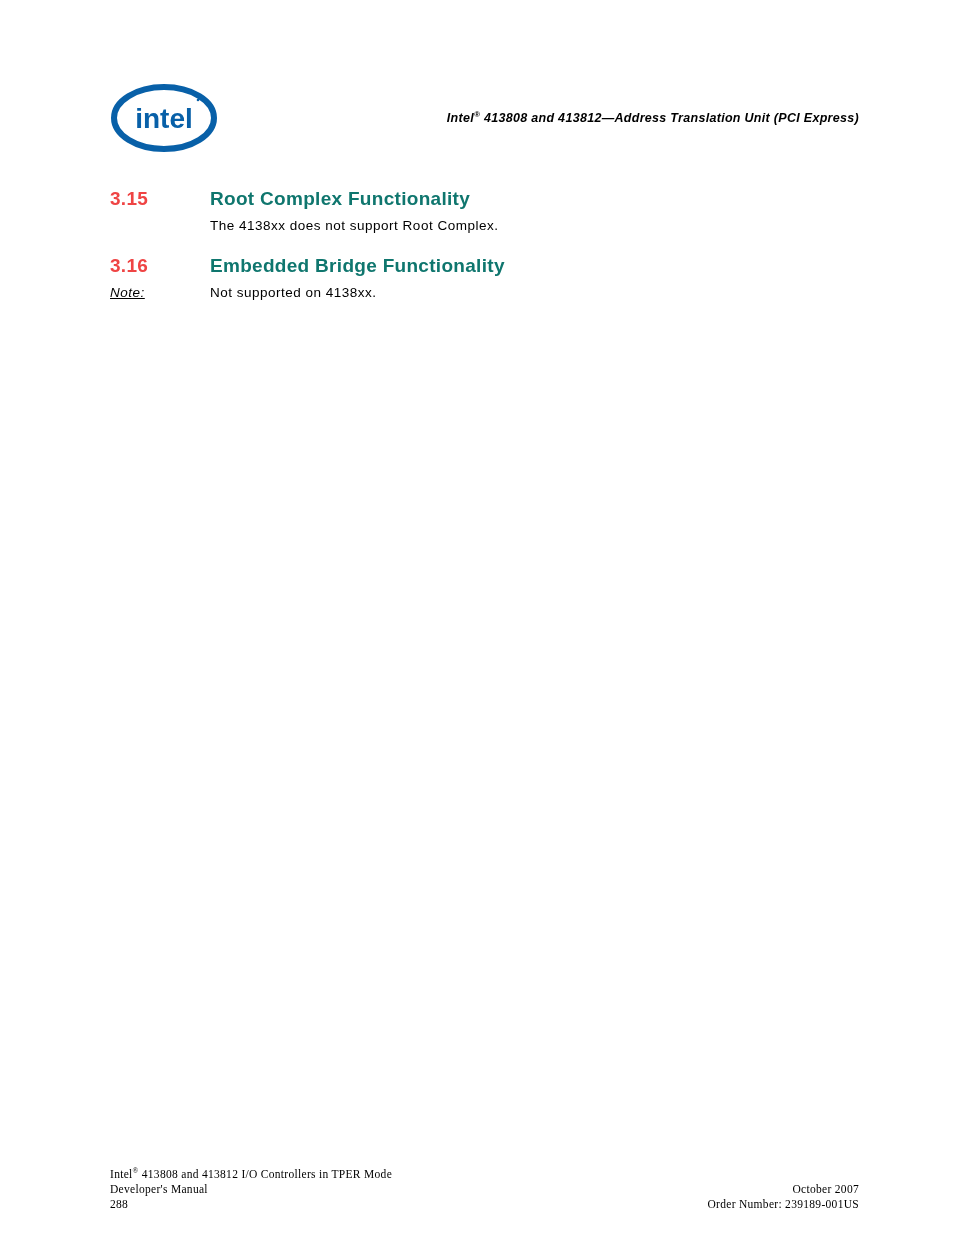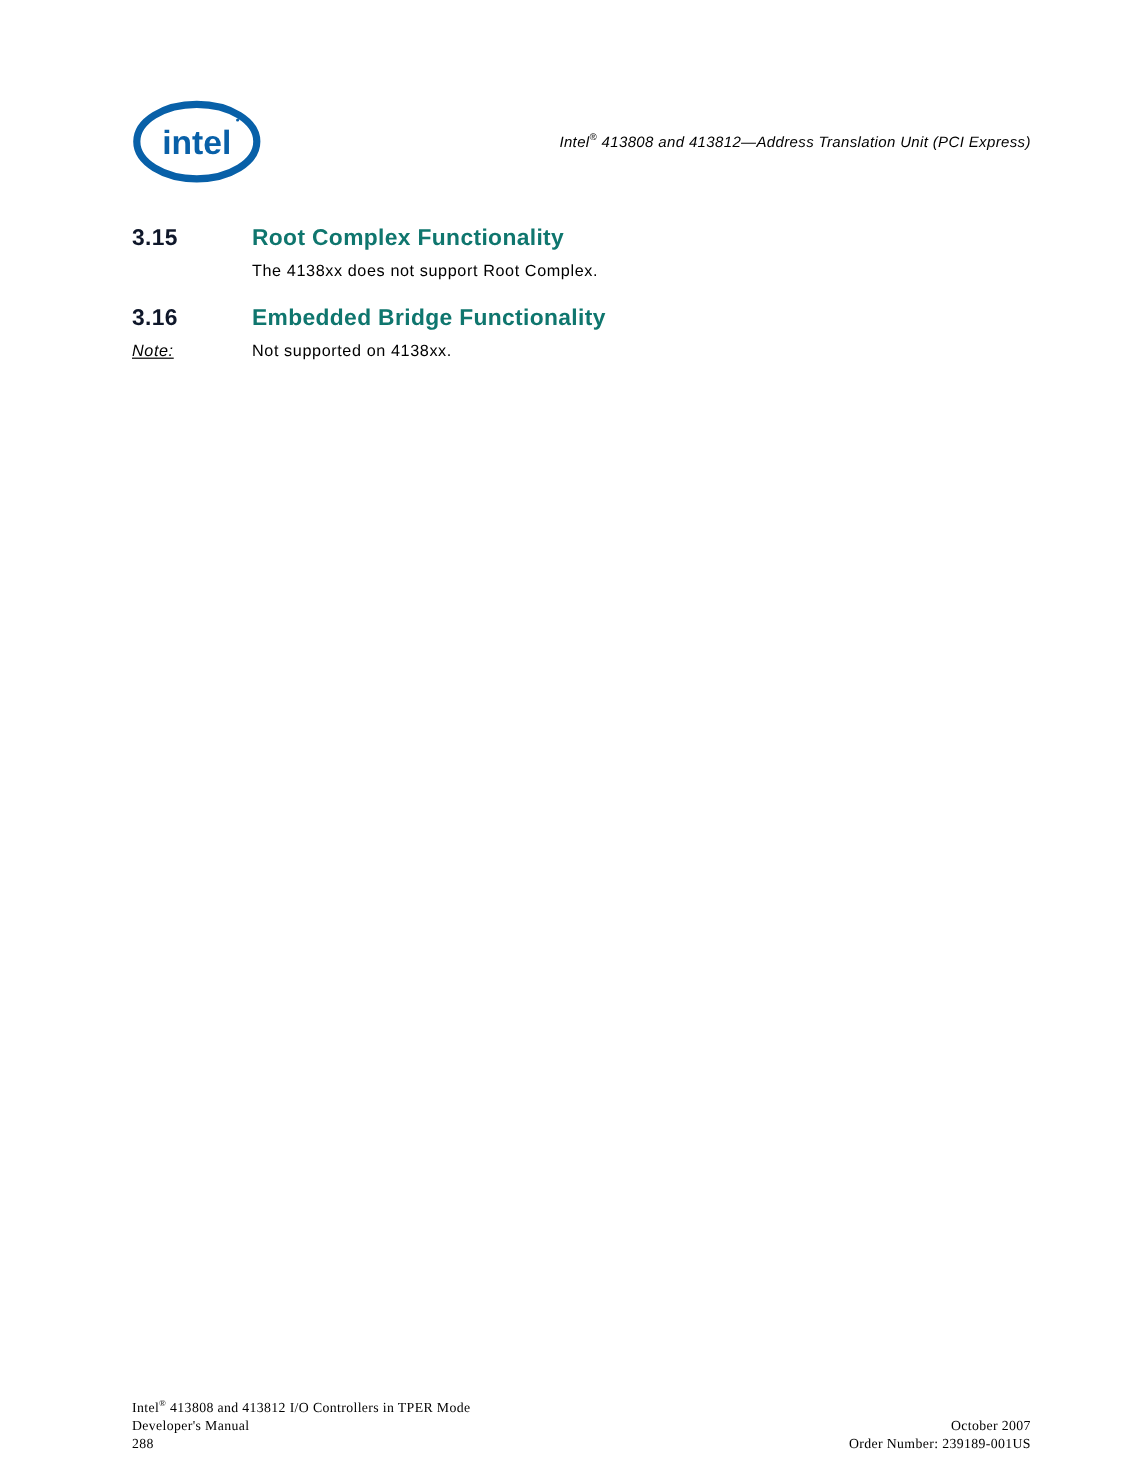--- a/index.html
+++ b/index.html
@@ -23,40 +23,40 @@
     align-items: center;
     justify-content: space-between;
     margin-bottom: 35px;
   }
   .logo {
     width: 108px;
     height: 70px;
   }
   .header-text {
     font-size: 12.5px;
-    font-weight: normal;
+    font-weight: bold;
     font-style: italic;
     letter-spacing: 0.3px;
     text-align: right;
   }
   .header-text sup {
     font-size: 8px;
     vertical-align: super;
   }
   .section-row {
     display: flex;
     align-items: baseline;
     margin-bottom: 8px;
   }
   .sec-num {
     width: 100px;
     flex-shrink: 0;
     font-size: 19px;
     font-weight: bold;
-    color: #0f172a;
+    color: #ef4444;
     letter-spacing: 0.3px;
   }
   .sec-title {
     font-size: 19px;
     font-weight: bold;
     color: #0f766e;
     letter-spacing: 0.3px;
   }
   .body-row {
     display: flex;

